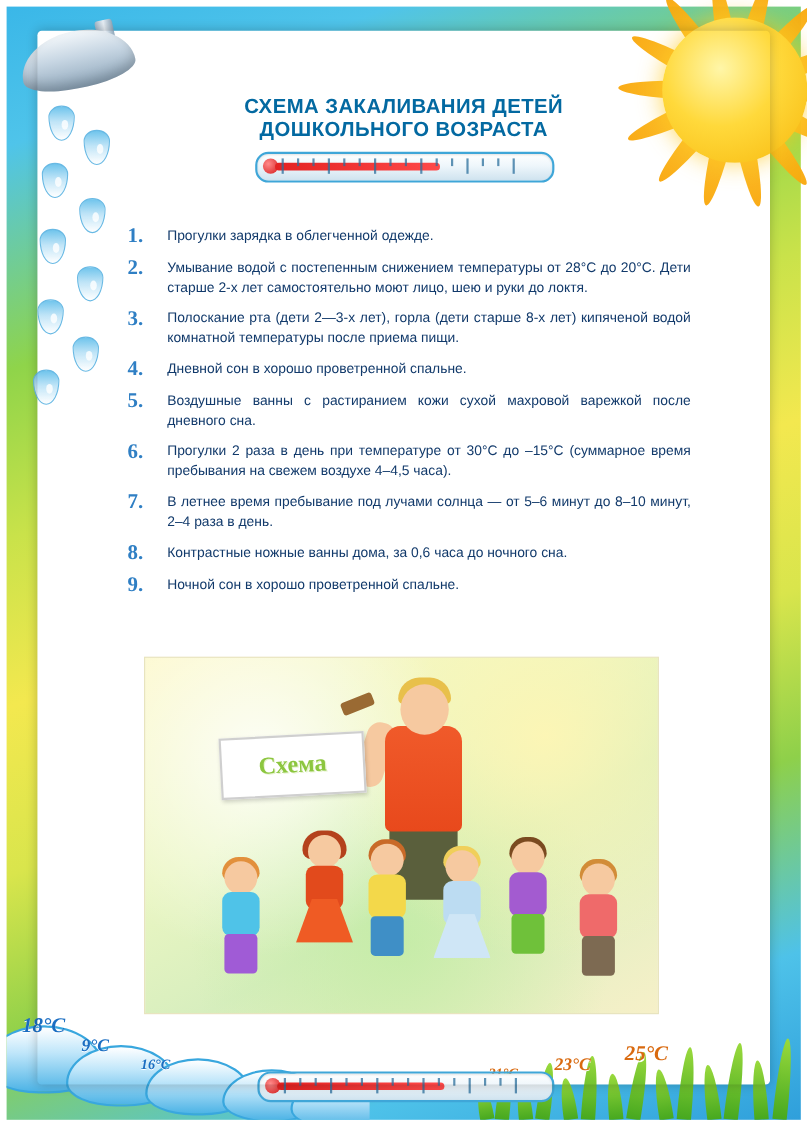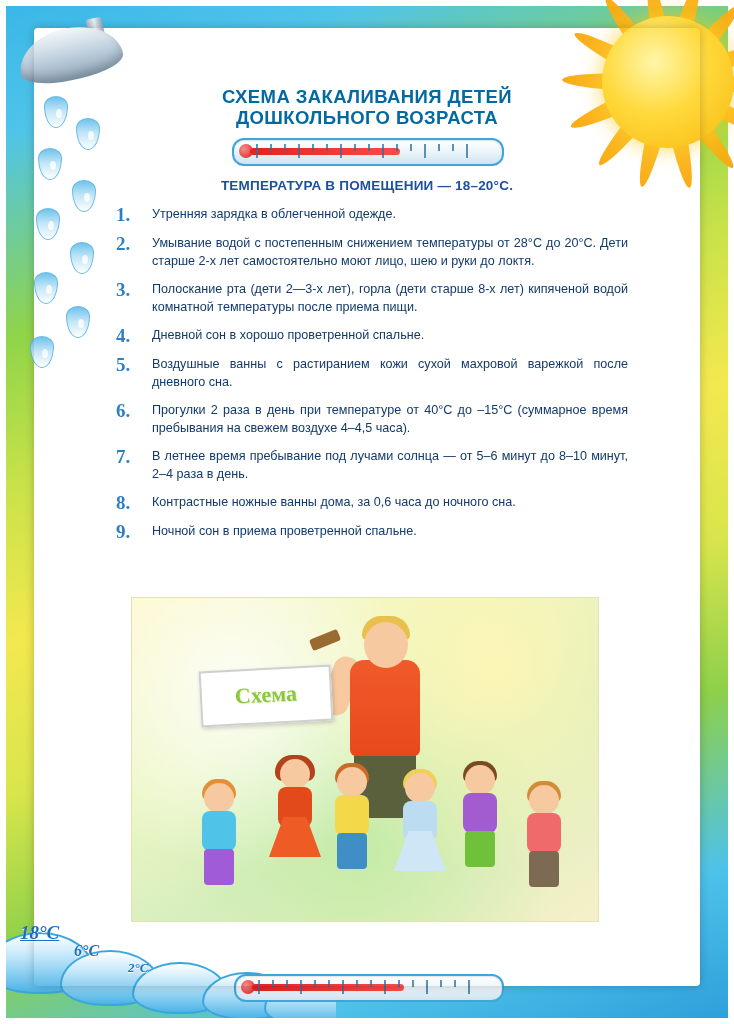--- a/index.html
+++ b/index.html
@@ -441,58 +441,57 @@
       <div class="tick long" style="left:132px;"></div>
       <div class="tick" style="left:146px;"></div>
       <div class="tick" style="left:160px;"></div>
       <div class="tick long" style="left:174px;"></div>
       <div class="tick" style="left:188px;"></div>
       <div class="tick" style="left:202px;"></div>
       <div class="tick long" style="left:216px;"></div>
     </div>
   </div>
 
-  <div class="subtitle">ТЕМПЕРАТУРА В ПОМЕЩЕНИИ — 18–20°С.</div>
 
   <div class="list">
     <div class="item">
       <div class="item-num">1.</div>
-      <div class="item-text">Утренняя зарядка в облегченной одежде.</div>
+      <div class="item-text">Прогулки зарядка в облегченной одежде.</div>
     </div>
     <div class="item">
       <div class="item-num">2.</div>
       <div class="item-text">Умывание водой с постепенным снижением температуры от 28°С до 20°С. Дети старше 2-х лет самостоятельно моют лицо, шею и руки до локтя.</div>
     </div>
     <div class="item">
       <div class="item-num">3.</div>
       <div class="item-text">Полоскание рта (дети 2—3-х лет), горла (дети старше 8-х лет) кипяченой водой комнатной температуры после приема пищи.</div>
     </div>
     <div class="item">
       <div class="item-num">4.</div>
       <div class="item-text">Дневной сон в хорошо проветренной спальне.</div>
     </div>
     <div class="item">
       <div class="item-num">5.</div>
       <div class="item-text">Воздушные ванны с растиранием кожи сухой махровой варежкой после дневного сна.</div>
     </div>
     <div class="item">
       <div class="item-num">6.</div>
-      <div class="item-text">Прогулки 2 раза в день при температуре от 40°С до –15°С (суммарное время пребывания на свежем воздухе 4–4,5 часа).</div>
+      <div class="item-text">Прогулки 2 раза в день при температуре от 30°С до –15°С (суммарное время пребывания на свежем воздухе 4–4,5 часа).</div>
     </div>
     <div class="item">
       <div class="item-num">7.</div>
       <div class="item-text">В летнее время пребывание под лучами солнца — от 5–6 минут до 8–10 минут, 2–4 раза в день.</div>
     </div>
     <div class="item">
       <div class="item-num">8.</div>
       <div class="item-text">Контрастные ножные ванны дома, за 0,6 часа до ночного сна.</div>
     </div>
     <div class="item">
       <div class="item-num">9.</div>
-      <div class="item-text">Ночной сон в приема проветренной спальне.</div>
+      <div class="item-text">Ночной сон в хорошо проветренной спальне.</div>
     </div>
   </div>
 
   <div class="illus">
     <div class="hammer"></div>
     <div class="adult-arm"></div>
     <div class="sign">
       <div class="sign-text">Схема</div>
     </div>
     <div class="adult-legs"></div>
@@ -537,25 +536,44 @@
       <div class="legs" style="background:#7d6a52;"></div>
     </div>
   </div>
 
   <div class="waves">
     <div class="wave" style="left:-20px; top:34px;  width:104px; height:58px;"></div>
     <div class="wave" style="left:54px;  top:52px;  width:96px;  height:52px;"></div>
     <div class="wave" style="left:126px; top:64px;  width:92px;  height:48px;"></div>
     <div class="wave" style="left:196px; top:74px;  width:86px;  height:44px;"></div>
     <div class="wave" style="left:258px; top:82px;  width:86px;  height:42px;"></div>
-    <div class="wave-label" style="left:14px; top:24px; font-size:19px;text-decoration:underline;">18°С</div>
-    <div class="wave-label" style="left:68px; top:44px; font-size:16px;">6°С</div>
-    <div class="wave-label" style="left:122px; top:62px; font-size:13px;">2°С</div>
-  </div>
-
+    <div class="wave-label" style="left:14px; top:24px; font-size:19px;">18°С</div>
+    <div class="wave-label" style="left:68px; top:44px; font-size:16px;">9°С</div>
+    <div class="wave-label" style="left:122px; top:62px; font-size:13px;">16°С</div>
+  </div>
+
+  <div class="grass">
+    <div class="blade" style="left:6px;   height:30px; transform: rotate(-10deg);"></div>
+    <div class="blade" style="left:24px;  height:44px; transform: rotate(6deg);"></div>
+    <div class="blade" style="left:42px;  height:34px; transform: rotate(-6deg);"></div>
+    <div class="blade" style="left:62px;  height:52px; transform: rotate(8deg);"></div>
+    <div class="blade" style="left:82px;  height:38px; transform: rotate(-8deg);"></div>
+    <div class="blade" style="left:102px; height:58px; transform: rotate(4deg);"></div>
+    <div class="blade" style="left:124px; height:42px; transform: rotate(-5deg);"></div>
+    <div class="blade" style="left:146px; height:62px; transform: rotate(9deg);"></div>
+    <div class="blade" style="left:168px; height:46px; transform: rotate(-9deg);"></div>
+    <div class="blade" style="left:190px; height:66px; transform: rotate(5deg);"></div>
+    <div class="blade" style="left:212px; height:50px; transform: rotate(-7deg);"></div>
+    <div class="blade" style="left:234px; height:70px; transform: rotate(7deg);"></div>
+    <div class="blade" style="left:256px; height:54px; transform: rotate(-4deg);"></div>
+    <div class="blade" style="left:278px; height:74px; transform: rotate(6deg);"></div>
+    <div class="grass-label" style="left:16px;  top:46px; font-size:13px;">21°С</div>
+    <div class="grass-label" style="left:76px;  top:38px; font-size:16px;">23°С</div>
+    <div class="grass-label" style="left:140px; top:26px; font-size:19px;">25°С</div>
+  </div>
 
   <div class="thermo thermo-bot">
     <div class="thermo-bulb"></div>
     <div class="thermo-fill" style="width:152px;"></div>
     <div class="thermo-ticks">
       <div class="tick long" style="left:6px;"></div>
       <div class="tick" style="left:20px;"></div>
       <div class="tick" style="left:34px;"></div>
       <div class="tick long" style="left:48px;"></div>
       <div class="tick" style="left:62px;"></div>

